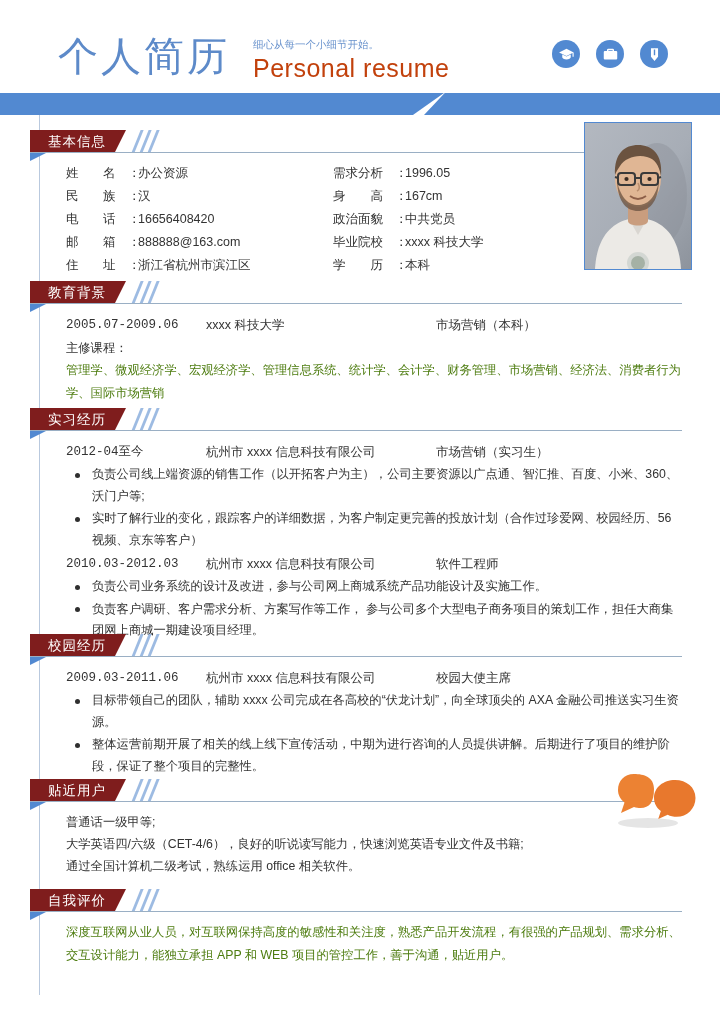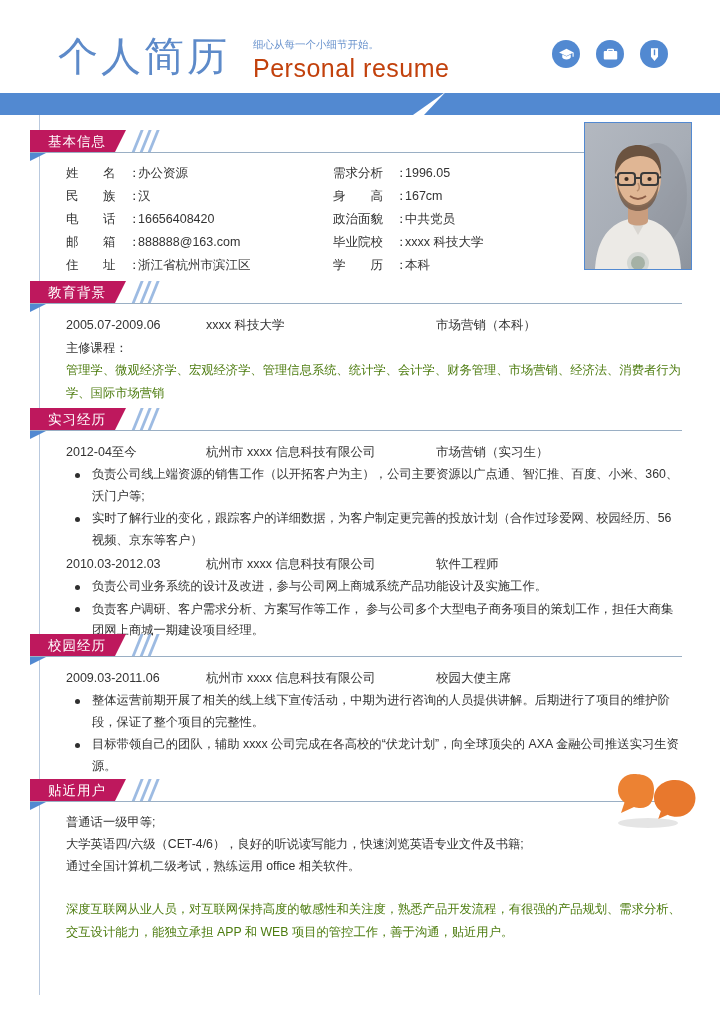--- a/index.html
+++ b/index.html
@@ -102,21 +102,21 @@
     height: 23px;
     margin-left: 30px;
     width: 652px;
   }
   .tab {
     position: absolute;
     left: 0; top: 0;
     height: 23px;
     min-width: 96px;
     padding: 0 16px 0 18px;
-    background: #be185d;
+    background: #7f1d1d;
     color: #ffffff;
     font-size: 13.5px;
     line-height: 23px;
     letter-spacing: 1px;
     white-space: nowrap;
     clip-path: polygon(0 0, 100% 0, 88% 100%, 0 100%);
   }
   .tab-notch {
     position: absolute;
     left: 0; top: 23px;
@@ -186,21 +186,21 @@
   }
 
   
   .entry-line {
     display: flex;
     font-size: 12.5px;
     line-height: 24px;
     color: #333;
     white-space: nowrap;
   }
-  .e-date { width: 140px; }
+  .e-date { width: 140px; font-family: Liberation Mono, monospace; }
   .e-org  { width: 230px; }
   .e-role { }
 
   ul.bullets { list-style: none; margin: 0; padding: 0; }
   ul.bullets li {
     position: relative;
     padding-left: 26px;
     font-size: 12.3px;
     line-height: 21.5px;
     color: #333;
@@ -447,22 +447,22 @@
       </div>
       <div class="sec-rule"></div>
     </div>
     <div class="sec-body">
       <div class="entry-line">
         <span class="e-date">2009.03-2011.06</span>
         <span class="e-org">杭州市 xxxx 信息科技有限公司</span>
         <span class="e-role">校园大使主席</span>
       </div>
       <ul class="bullets">
+        <li>目标带领自己的团队，辅助 xxxx 公司完成在各高校的“伏龙计划”，向全球顶尖的 AXA 金融公司推送实习生资源。</li>
         <li>整体运营前期开展了相关的线上线下宣传活动，中期为进行咨询的人员提供讲解。后期进行了项目的维护阶段，保证了整个项目的完整性。</li>
-        <li>目标带领自己的团队，辅助 xxxx 公司完成在各高校的“伏龙计划”，向全球顶尖的 AXA 金融公司推送实习生资源。</li>
       </ul>
     </div>
   </div>
 
   <div class="section" style="top:779px;">
     <div class="sec-head">
       <div class="tab">贴近用户</div>
       <div class="tab-notch"></div>
       <div class="slashes" style="left:106px;">
         <i style="left:0px;"></i>
@@ -472,20 +472,30 @@
       <div class="sec-rule"></div>
     </div>
     <div class="sec-body">
       <div class="plain-line">普通话一级甲等;</div>
       <div class="plain-line">大学英语四/六级（CET-4/6），良好的听说读写能力，快速浏览英语专业文件及书籍;</div>
       <div class="plain-line">通过全国计算机二级考试，熟练运用 office 相关软件。</div>
     </div>
   </div>
 
   <div class="section" style="top:889px;">
+    <div class="sec-head">
+      <div class="tab">自我评价</div>
+      <div class="tab-notch"></div>
+      <div class="slashes" style="left:106px;">
+        <i style="left:0px;"></i>
+          <i style="left:8px;"></i>
+          <i style="left:16px;"></i>
+      </div>
+      <div class="sec-rule"></div>
+    </div>
     <div class="sec-body">
       <div class="para">深度互联网从业人员，对互联网保持高度的敏感性和关注度，熟悉产品开发流程，有很强的产品规划、需求分析、交互设计能力，能独立承担 APP 和 WEB 项目的管控工作，善于沟通，贴近用户。</div>
     </div>
   </div>
 
   <div class="watermark">
     <svg width="96" height="58" viewBox="0 0 96 58">
       <ellipse cx="42" cy="52" rx="30" ry="5" fill="#cfcfcf" opacity="0.55"></ellipse>
       <path d="M70 18 c0 10 -8 18 -18 18 c-3 0 -6 -0.7 -8.5 -2 l-9 4 l2.5 -7.5 C33 27.5 30.5 23 30.5 18 c0 -10 9 -17 20 -17 c11 0 19.5 7 19.5 17 Z" fill="#e8782d" transform="translate(16,8) scale(1.05)"></path>
       <path d="M36 16 c0 -12 -10 -15 -20 -15 C6 1 0 8 0 17 c0 5 2.5 9.5 6.5 12.5 L3 40 l13 -6 c2 0.7 4.5 1 6.5 1 c9 0 13.5 -6 13.5 -19 Z" fill="#ec8233" transform="translate(12,2) scale(1.0)"></path>

